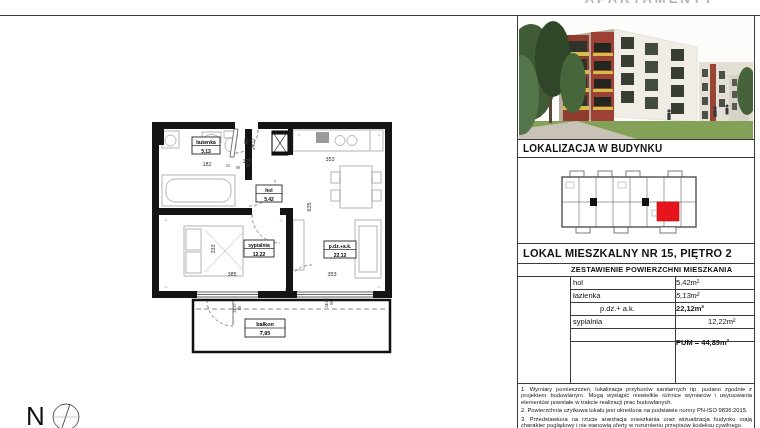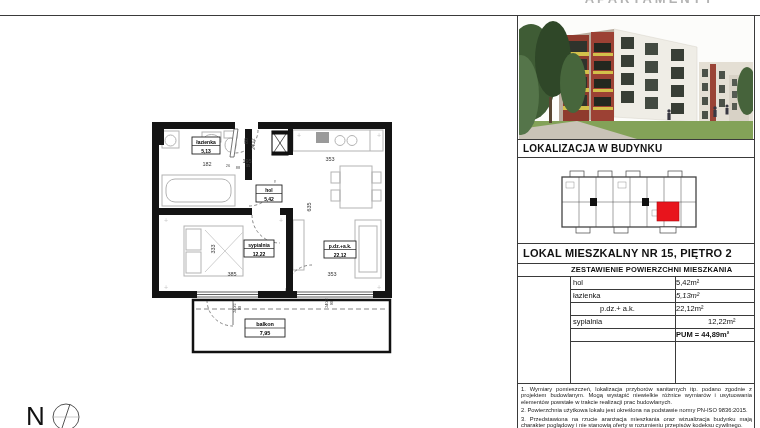--- a/index.html
+++ b/index.html
@@ -155,24 +155,24 @@
 
   <div class="abs title" style="left:523px;top:243px;width:228px;height:20px;line-height:20px;">LOKAL MIESZKALNY NR 15, PIĘTRO 2</div>
   <div class="abs subhdr" style="left:523px;top:263px;width:228px;height:13px;line-height:13px;">ZESTAWIENIE POWIERZCHNI MIESZKANIA</div>
 
   <div>
     <div class="abs cell" style="left:573px;top:276px;width:98px;">hol</div>
     <div class="abs cell val" style="left:676px;top:276px;width:78px;">5,42m²</div>
     <div class="abs cell" style="left:573px;top:289px;width:98px;">łazienka</div>
     <div class="abs cell val" style="left:676px;top:289px;width:78px;font-style:italic;">5,13m²</div>
     <div class="abs cell" style="left:600px;top:302px;width:98px;">p.dz.+ a.k.</div>
-    <div class="abs cell val" style="left:676px;top:302px;width:78px;">22,12m²</div>
+    <div class="abs cell val" style="left:676px;top:302px;width:78px;font-weight:bold;">22,12m²</div>
     <div class="abs cell" style="left:573px;top:315px;width:98px;">sypialnia</div>
     <div class="abs cell val" style="left:708px;top:315px;width:78px;">12,22m²</div>
-    <div class="abs cell val pum" style="left:676px;top:328px;width:78px;">PUM = 44,89m²</div>
+    <div class="abs cell val pum" style="left:676px;top:336px;width:78px;">PUM = 44,89m²</div>
   </div>
 
   <div class="abs notes" style="left:521px;top:386px;width:231px;">
     <p>1. Wymiary pomieszczeń, lokalizacja przyborów sanitarnych itp. podano zgodnie z projektem budowlanym. Mogą wystąpić niewielkie różnice wymiarów i usytuowania elementów powstałe w trakcie realizacji prac budowlanych.</p>
     <p>2. Powierzchnia użytkowa lokalu jest określona na podstawie normy PN-ISO 9836:2015.</p>
     <p>3. Przedstawiona na rzucie aranżacja mieszkania oraz wizualizacja budynku mają charakter poglądowy i nie stanowią oferty w rozumieniu przepisów kodeksu cywilnego.</p>
   </div>
 
   <svg class="abs" style="left:0;top:0;" width="517" height="428" viewBox="0 0 517 428">
 

